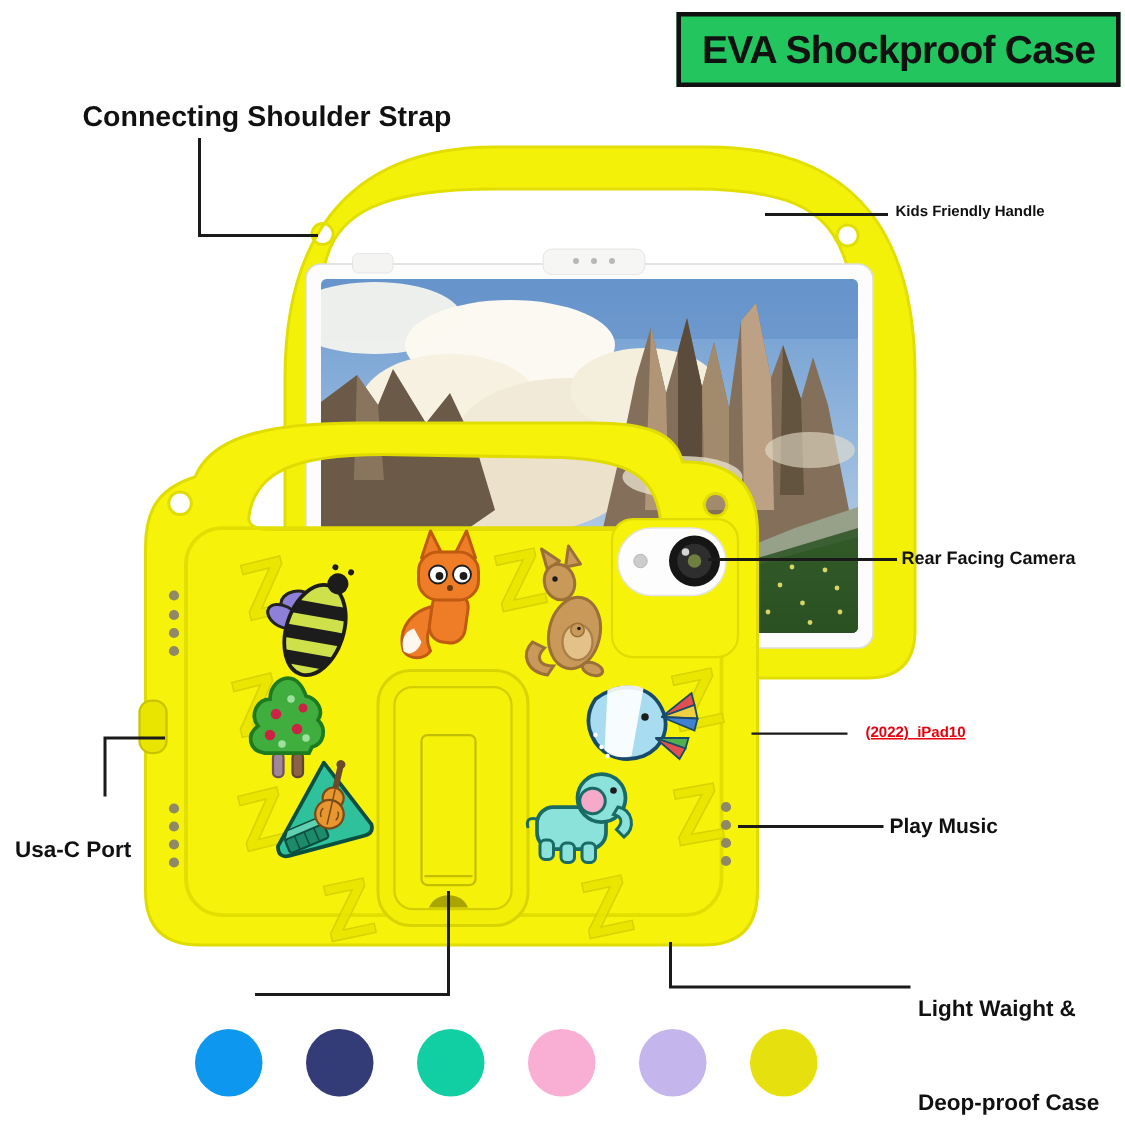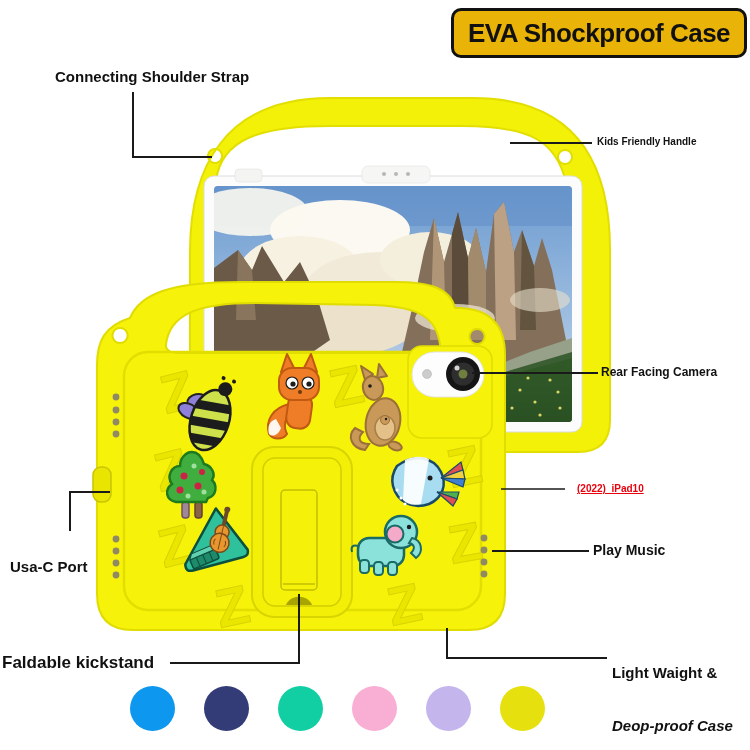--- a/index.html
+++ b/index.html
@@ -1,33 +1,33 @@
 <!DOCTYPE html>
 <html><head>
 <meta charset="utf-8">
 <style>
   html,body{margin:0;padding:0;background:#ffffff;}
   #stage{position:relative;width:750px;height:750px;background:#ffffff;overflow:hidden;
          font-family:"Liberation Sans",sans-serif;}
   #art{position:absolute;left:0;top:0;}
   .lbl{position:absolute;font-weight:bold;color:#111;white-space:pre;line-height:1.1;}
   #title-box{position:absolute;left:451px;top:8px;width:290px;height:44px;
-             border:3px solid #111;border-radius:10px;display:flex;align-items:center;
+             border:3px solid #111;border-radius:0;display:flex;align-items:center;
              justify-content:center;font-weight:bold;font-size:26px;color:#111;
-             background:#eab308;letter-spacing:-0.5px;}
-  .lbl-strap{left:55px;top:69px;font-size:15px;}
+             background:#22c55e;letter-spacing:-0.5px;}
+  .lbl-strap{left:55px;top:69px;font-size:19px;}
   .lbl-handle{left:597px;top:136px;font-size:10px;}
   .lbl-camera{left:601px;top:366px;font-size:12px;}
   .lbl-model{left:577px;top:483px;font-size:10px;text-decoration:underline;}
   .lbl-usb{left:10px;top:559px;font-size:15px;}
   .lbl-music{left:593px;top:543px;font-size:14px;}
   .lbl-kick{left:2px;top:654px;font-size:17px;}
   .lbl-light{left:612px;top:632px;font-size:15px;}
   .lbl-light span{display:block;}
-  .lbl-light span + span{margin-top:3px;font-style:italic;}
+  .lbl-light span + span{margin-top:13px;}
   #swatches{position:absolute;left:130px;top:686px;display:flex;gap:29px;}
   .swatch{width:45px;height:45px;border-radius:50%;}
 </style>
 </head>
 <body>
 
 <div id="stage">
 
 <svg id="art" width="750" height="750" viewBox="0 0 750 750">
   <defs>
@@ -286,21 +286,20 @@
 
 <div id="title-box">
   <span>EVA Shockproof Case</span>
 </div>
 <div class="lbl lbl-strap">Connecting Shoulder Strap</div>
 <div class="lbl lbl-handle">Kids Friendly Handle</div>
 <div class="lbl lbl-camera">Rear Facing Camera</div>
 <div class="lbl lbl-model" style="color: rgb(232, 0, 13);">(2022)  iPad10</div>
 <div class="lbl lbl-usb">Usa-C Port</div>
 <div class="lbl lbl-music">Play Music</div>
-<div class="lbl lbl-kick">Faldable kickstand</div>
 <div class="lbl lbl-light">
   <span>Light Waight &amp;</span>
   <span>Deop-proof Case</span>
 </div>
 
 <div id="swatches">
   <div class="swatch" style="background: rgb(13, 151, 239);"></div>
   <div class="swatch" style="background: rgb(52, 60, 120);"></div>
   <div class="swatch" style="background: rgb(18, 207, 163);"></div>
   <div class="swatch" style="background: rgb(249, 174, 212);"></div>

